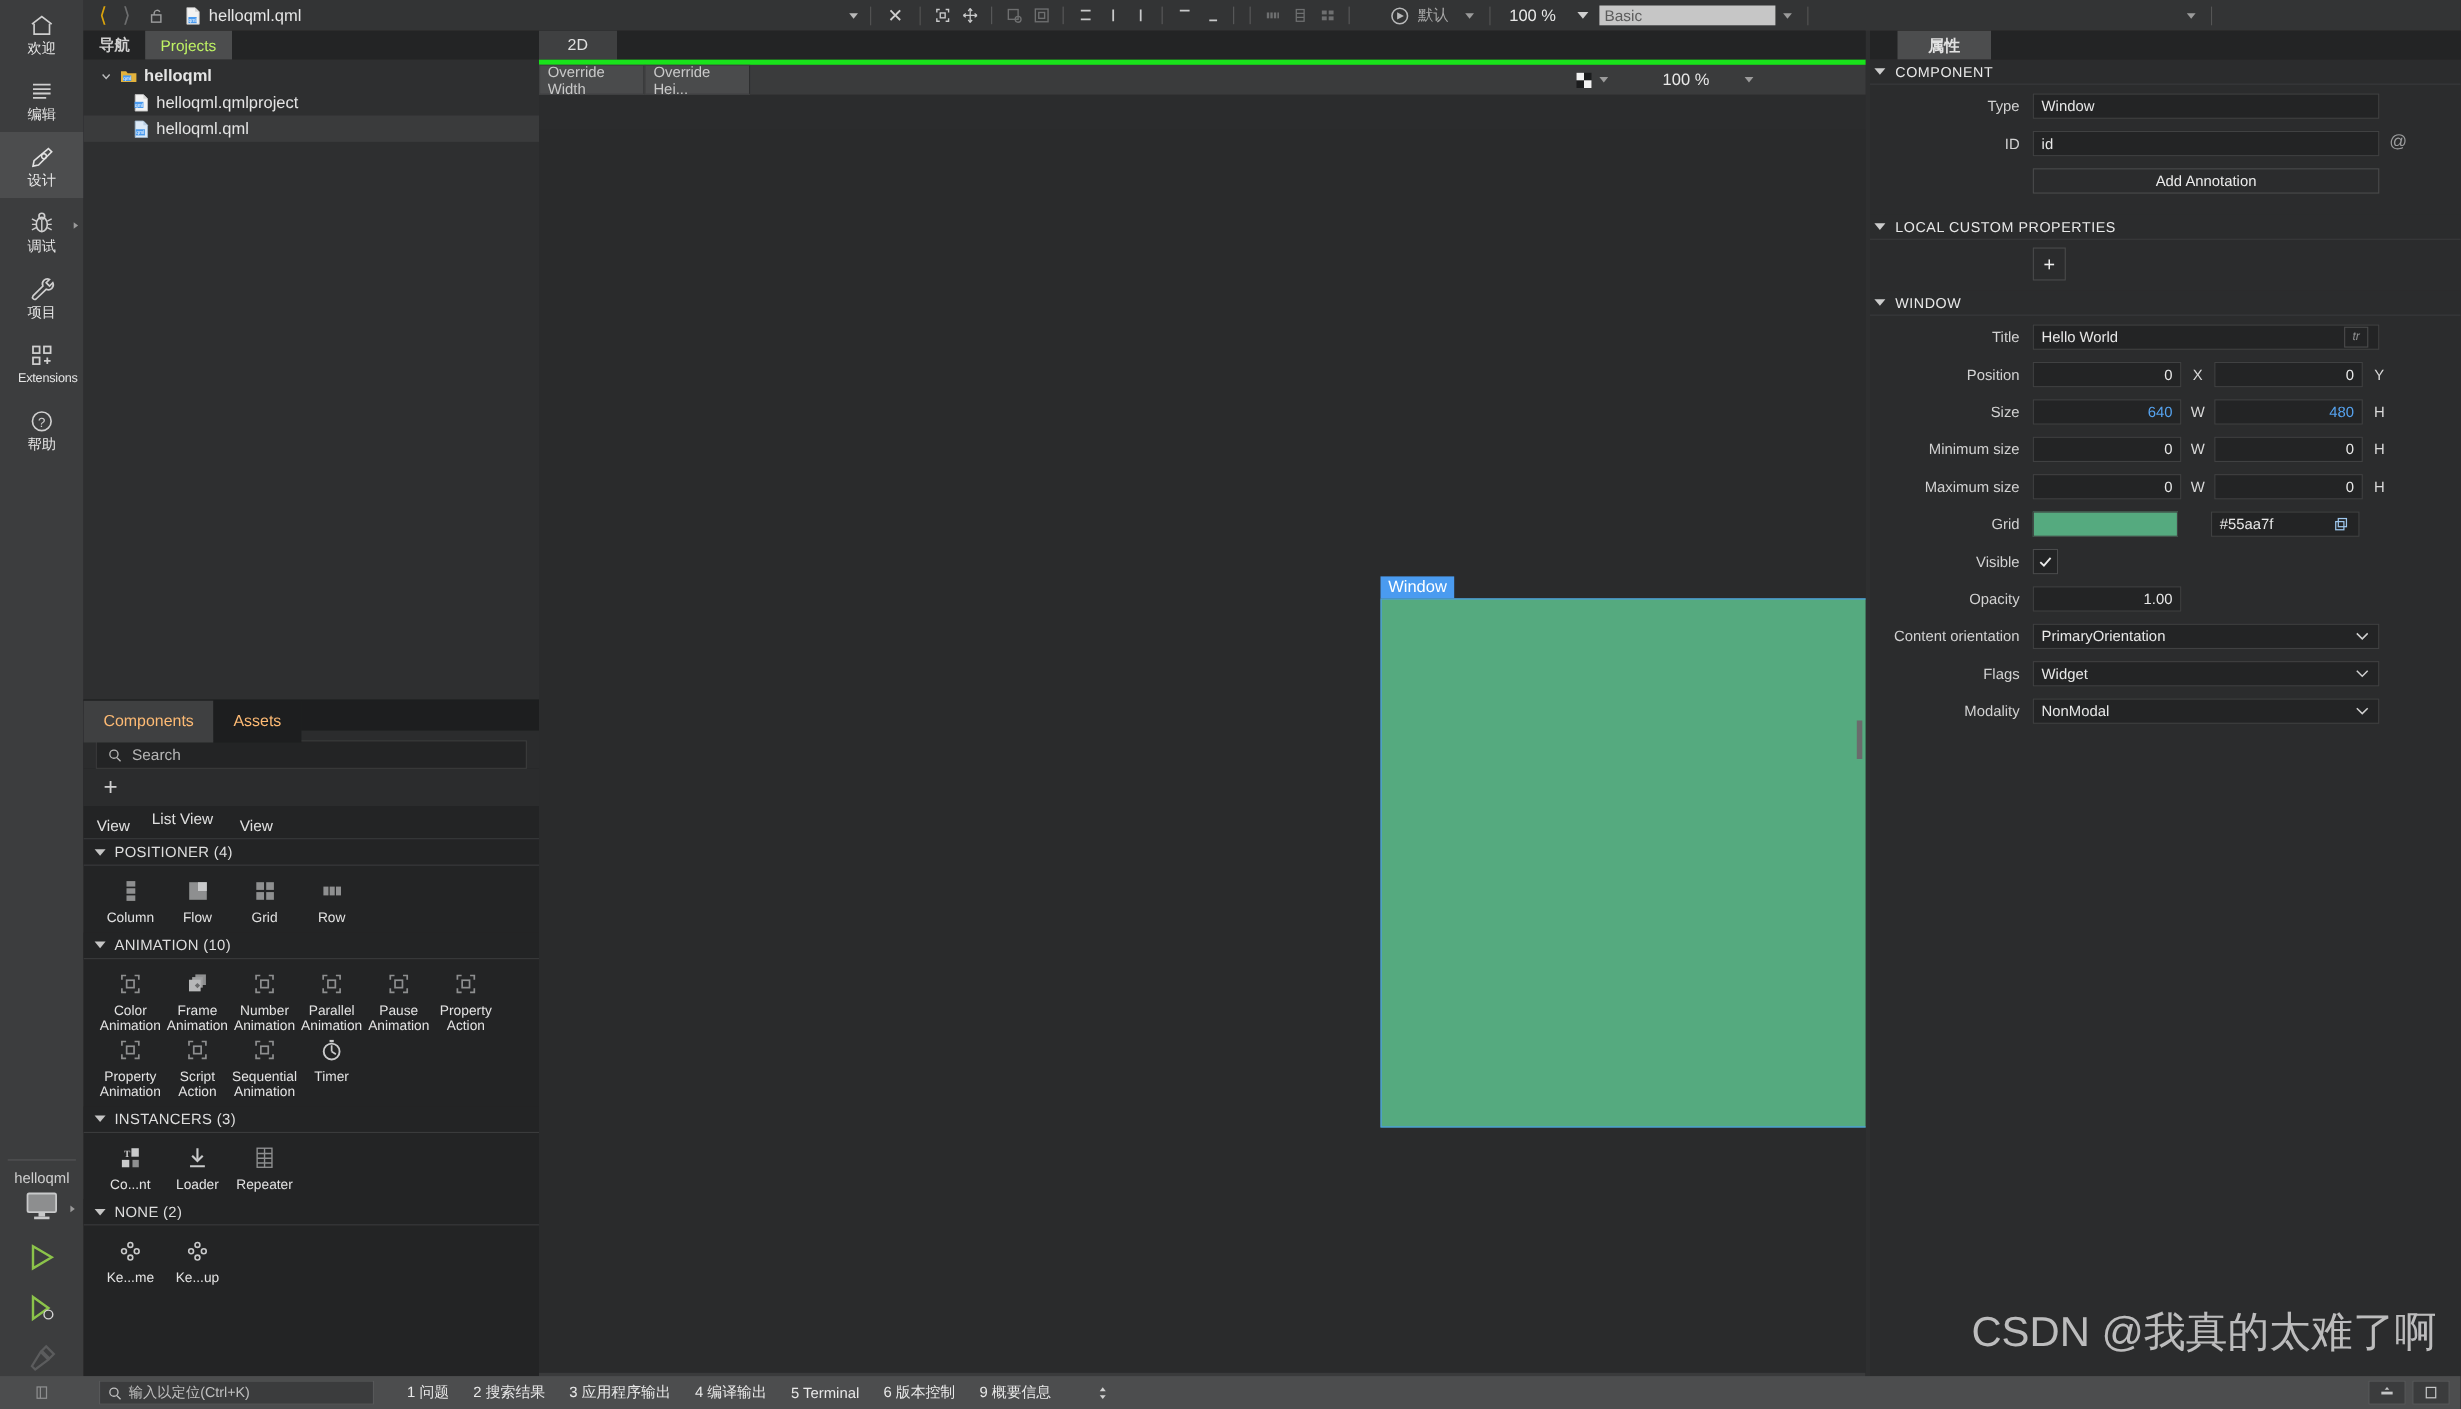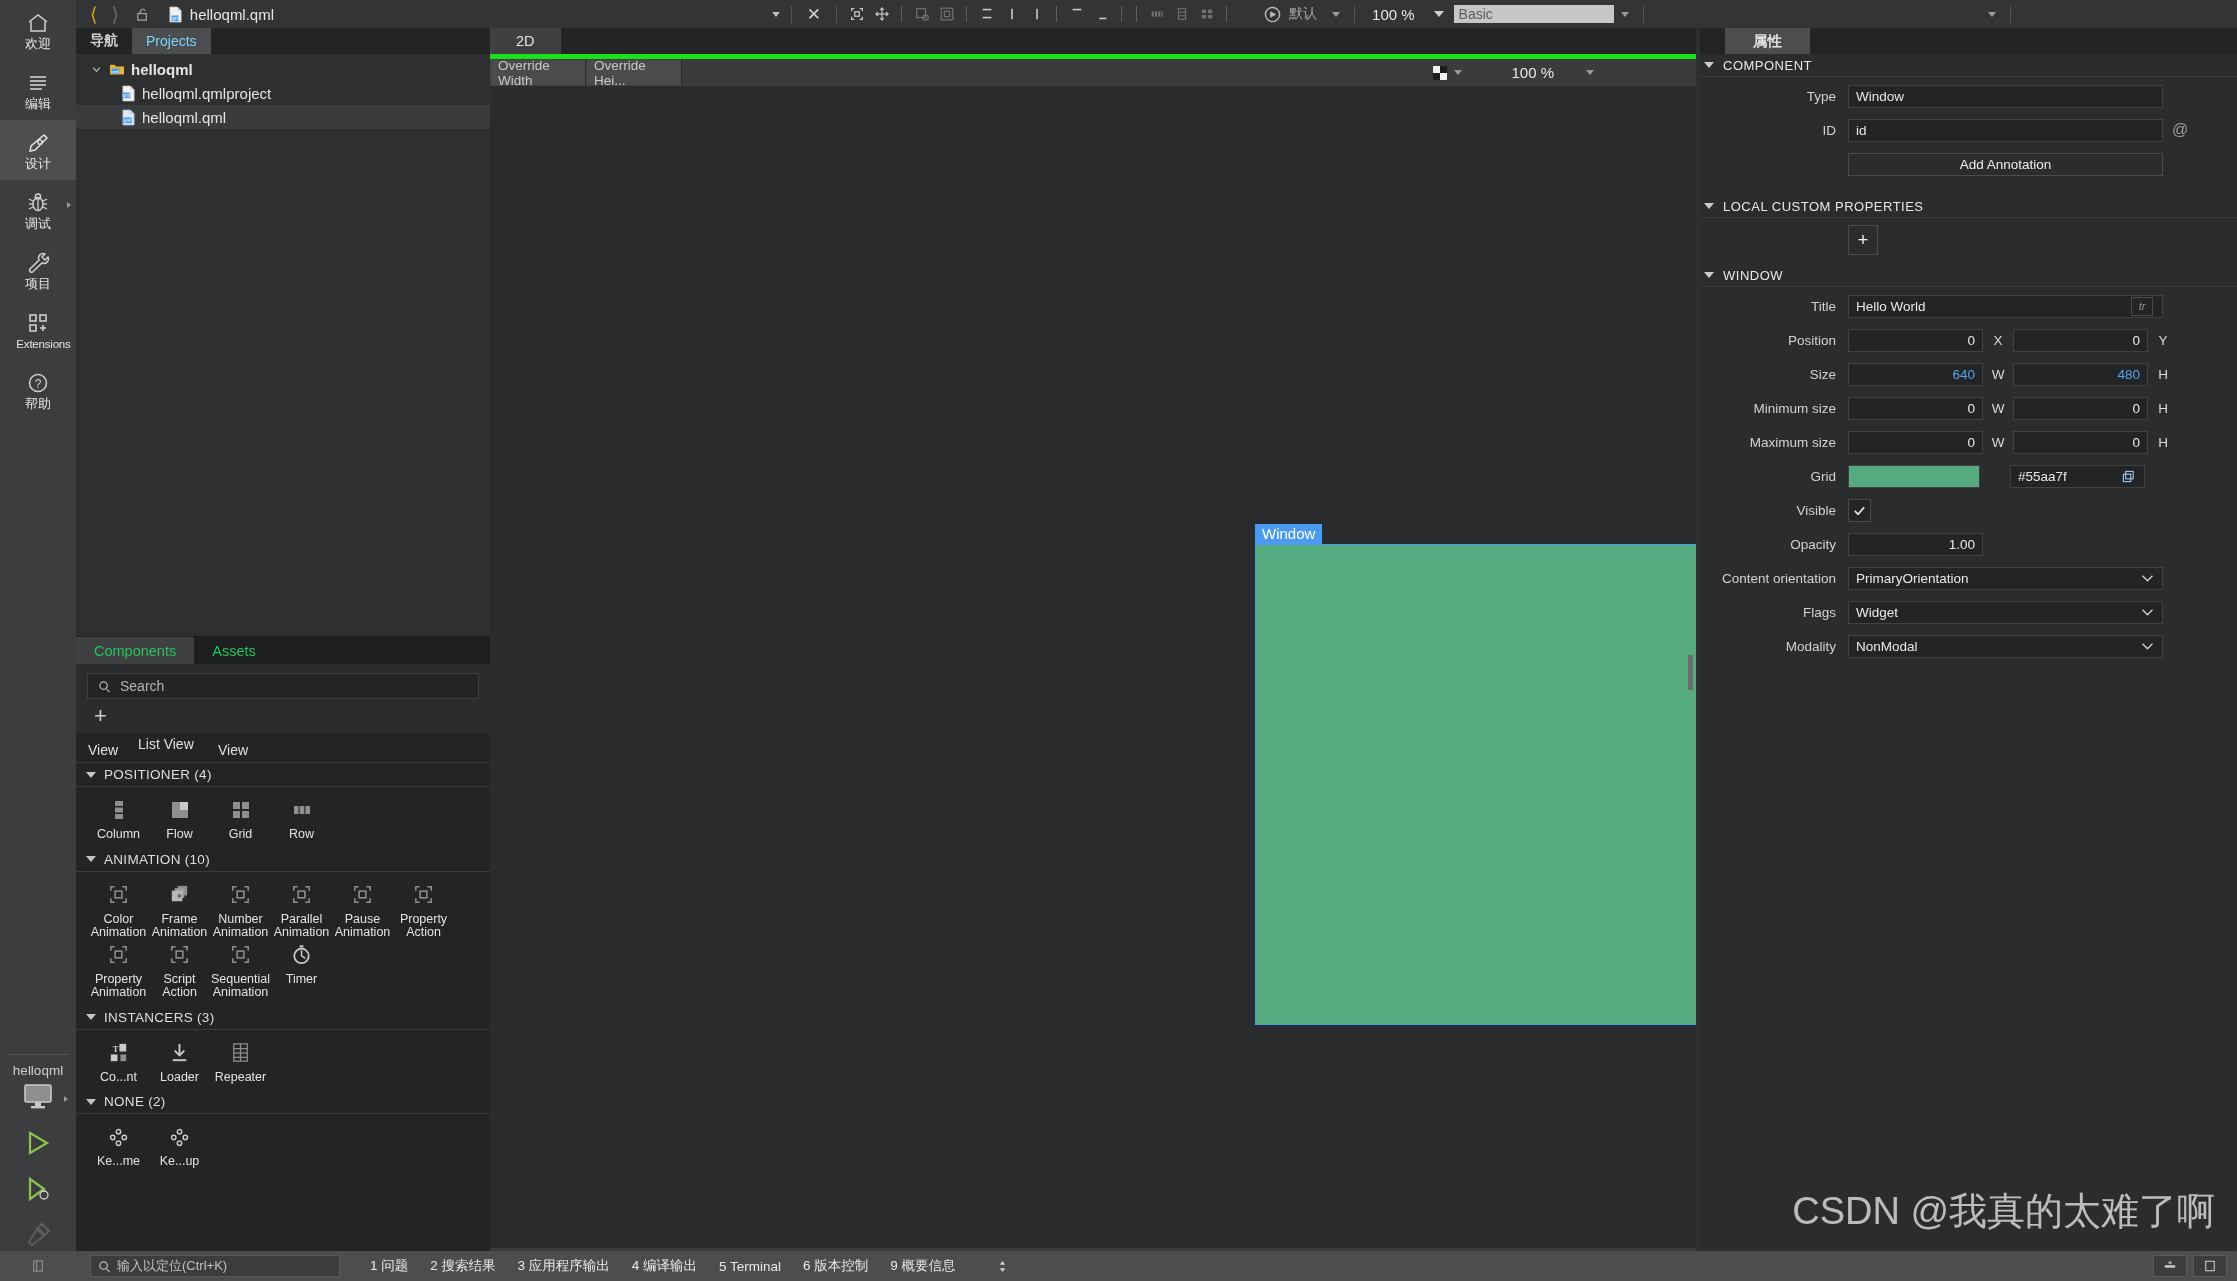--- a/index.html
+++ b/index.html
@@ -81,38 +81,38 @@
   
   #leftpanel {
     position: absolute; left: 76px; top: 28px; width: 414px; height: 1223px;
     background: #2e2f30;
   }
   .panel-tabs { display:flex; height: 26px; background:#2a2b2c; }
   .panel-tab {
     height: 26px; padding: 0 14px; display:flex;align-items:center;justify-content:center;
     font-size: 14px; color: #cfcfcf; background: #232425;
   }
-  .panel-tab.active { background: #4c4d4e; color:#7dd3fc; }
+  .panel-tab.active { background: #4c4d4e; color:#bef264; }
   .panel-tab.cn { font-weight: bold; }
   .panel-tabfill { flex:1; background:#232425; }
   #projecttree { background:#2e2f30; height: 595px; padding-top: 3px; }
   .tree-row { display:flex; align-items:center; height: 24px; padding-left: 14px; gap: 6px; }
   .tree-row.sel { background: #3a3b3c; }
   .tree-arrow { width: 13px; display:flex;align-items:center;justify-content:center; }
   .tree-indent { width: 25px; }
   .tree-label { font-size: 15px; color: #e4e4e4; }
   .tree-label.bold { font-weight: bold; }
 
   
   #components {
     position: absolute; left: 76px; top: 636px; width: 414px; height: 615px;
     background: #232425; border-top: 1px solid #1d1e1f;
   }
   .cp-tabs { display:flex; height: 27px; }
-  .cp-tab { height:27px; padding: 0 18px; display:flex;align-items:center; font-size:14.5px; color:#22c55e; }
+  .cp-tab { height:38px; padding: 0 18px; display:flex;align-items:center; font-size:14.5px; color:#fdba74; }
   .cp-tab.active { background:#3f4041; }
   .cp-tab.inactive { background: #1d1e1f; }
   .cp-tabfill { flex:1; background:#1d1e1f; }
   .cp-searchwrap { padding: 9px 11px 0 11px; background:#2b2c2d; }
   .cp-search {
     height: 26px; background:#232425; border:1px solid #3c3d3e;
     display:flex; align-items:center; gap: 9px; padding-left: 10px;
   }
   .cp-search .ph { font-size: 14px; color: #b6b6b6; }
   .cp-addrow { height: 34px; background:#2b2c2d; display:flex; align-items:center; padding-left: 18px; }

